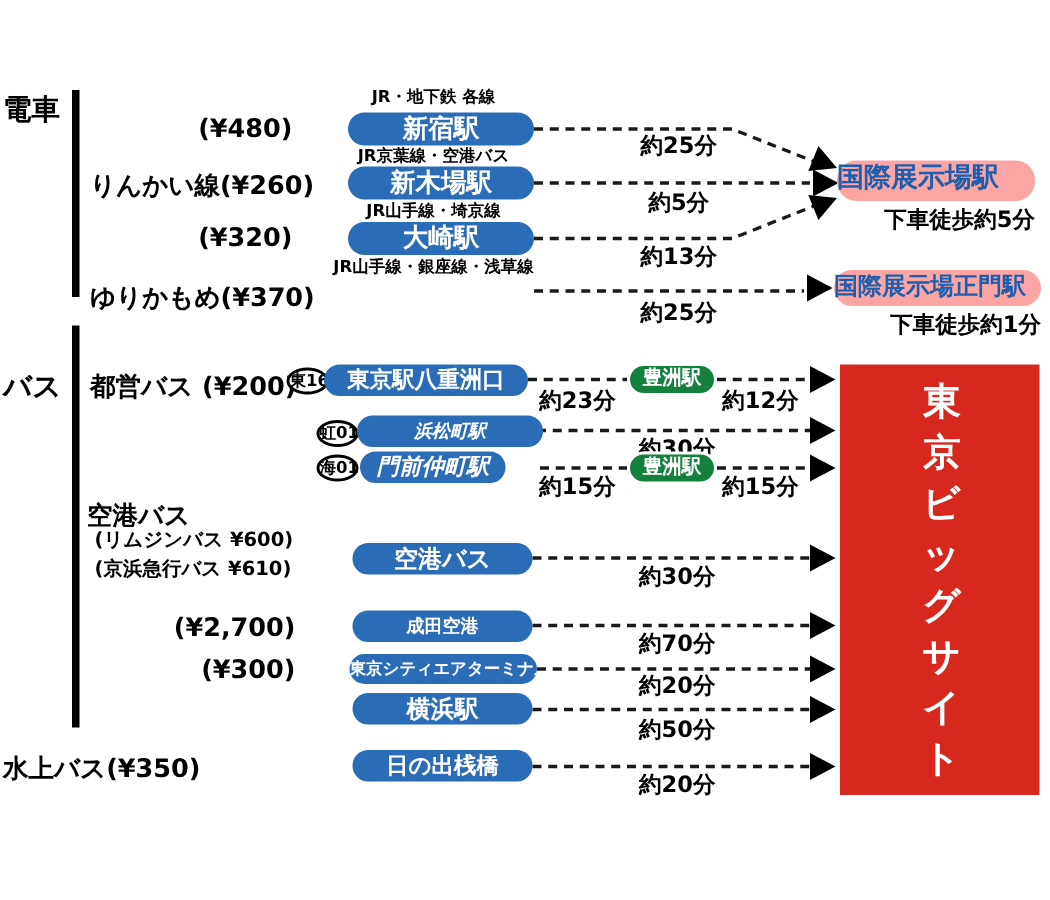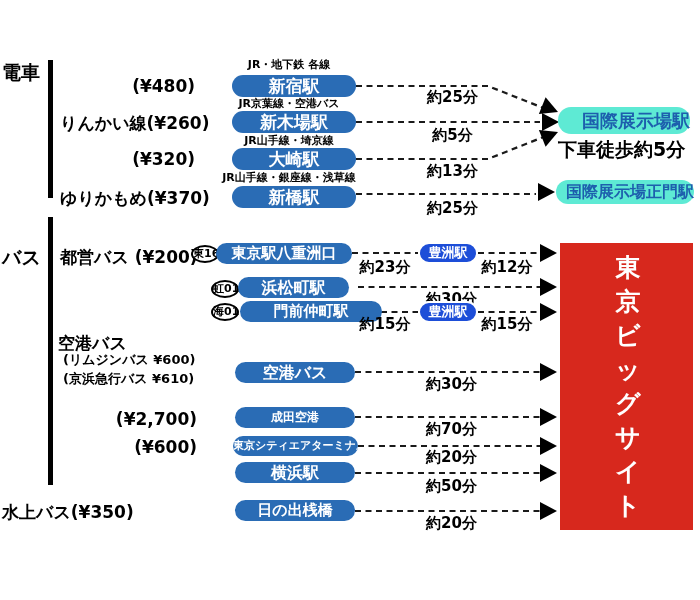--- a/index.html
+++ b/index.html
@@ -14,34 +14,34 @@
   .fare-left{text-align:left;}
   .lines-note{position:absolute;font-size:11px;text-align:center;white-space:nowrap;color:#000;}
   .pill{
     position:absolute;background:#2a6cb5;color:#fff;border-radius:12px;
     text-align:center;white-space:nowrap;overflow:hidden;
   }
   .pill-lg{height:22px;line-height:22px;font-size:17px;}
   .pill-md{height:21px;line-height:21px;font-size:15px;}
   .pill-sm{height:20px;line-height:20px;font-size:11px;}
   .pill-via{
-    position:absolute;background:#1d4ed8;color:#fff;border:2px solid #fff;border-radius:12px;
+    position:absolute;background:#15803d;color:#fff;border:2px solid #fff;border-radius:12px;
     box-sizing:border-box;text-align:center;font-size:13px;height:22px;line-height:18px;white-space:nowrap;
   }
   .time{position:absolute;font-size:15px;text-align:center;white-space:nowrap;color:#000;}
   .badge{
     position:absolute;background:#fff;border:2px solid #000;border-radius:50%;
     box-sizing:border-box;text-align:center;font-size:11px;color:#000;
     width:28px;height:18px;line-height:14px;white-space:nowrap;
   }
   .arrival-box{
-    position:absolute;background:#5eead4;color:#1d5fad;border-radius:13px;
-    text-align:right;white-space:nowrap;
+    position:absolute;background:#fca5a5;color:#1d5fad;border-radius:13px;
+    text-align:left;white-space:nowrap;font-family:Liberation Mono, monospace;
   }
-  .walk{position:absolute;font-size:19px;text-align:left;white-space:nowrap;color:#000;}
+  .walk{position:absolute;font-size:15px;text-align:right;white-space:nowrap;color:#000;}
   .dest{
     position:absolute;left:560px;top:243px;width:133px;height:287px;background:#d7281d;
     display:flex;align-items:center;justify-content:center;
   }
   .dest-text{
     width:28px;color:#fff;font-size:25px;line-height:34px;text-align:right;
     word-break:break-all;letter-spacing:0;
   }
   svg{position:absolute;left:0;top:0;}
 </style>
@@ -94,61 +94,61 @@
   <div class="pill pill-lg" style="left:232px;top:111px;width:124px;">新木場駅</div>
   <div class="time" style="left:415px;top:126px;width:75px;">約5分</div>
 
   <div class="fare" style="left:60px;top:149px;width:135px;">(¥320)</div>
   <div class="lines-note" style="left:224px;top:133px;width:130px;">JR山手線・埼京線</div>
   <div class="pill pill-lg" style="left:232px;top:148px;width:124px;">大崎駅</div>
   <div class="time" style="left:415px;top:162px;width:75px;">約13分</div>
 
   <div class="fare" style="left:60px;top:187px;width:135px;">ゆりかもめ(¥370)</div>
   <div class="lines-note" style="left:219px;top:170px;width:140px;">JR山手線・銀座線・浅草線</div>
-  <div class="pill pill-lg" style="left:232px;top:186px;width:124px;">新橋駅</div>
   <div class="time" style="left:415px;top:199px;width:75px;">約25分</div>
 
   <div class="arrival-box" style="left:558px;top:107px;width:132px;height:27px;line-height:27px;font-size:18px;">国際展示場駅</div>
   <div class="walk" style="left:558px;top:137px;width:132px;">下車徒歩約5分</div>
 
   <div class="arrival-box" style="left:556px;top:180px;width:138px;height:24px;line-height:24px;font-size:16px;">国際展示場正門駅</div>
+  <div class="walk" style="left:556px;top:207px;width:138px;">下車徒歩約1分</div>
 
   <div class="abs section-label" style="left:2px;top:245px;">バス</div>
   <div class="vbar" style="left:48px;top:217px;height:268px;"></div>
 
   <div class="fare fare-left" style="left:60px;top:246px;width:140px;">都営バス (¥200)</div>
 
   <div class="badge" style="left:191px;top:245px;">東16</div>
   <div class="pill pill-md" style="left:216px;top:243px;width:136px;">東京駅八重洲口</div>
   <div class="time" style="left:352px;top:258px;width:66px;">約23分</div>
   <div class="pill-via" style="left:418px;top:242px;width:60px;">豊洲駅</div>
   <div class="time" style="left:474px;top:258px;width:66px;">約12分</div>
 
   <div class="badge" style="left:211px;top:280px;">虹01</div>
-  <div class="pill pill-md" style="left:238px;top:277px;width:111px;font-size:16px;">浜松町駅</div>
+  <div class="pill pill-md" style="left:238px;top:277px;width:124px;font-size:12px;font-style:italic;">浜松町駅</div>
   <div class="time" style="left:414px;top:290px;width:75px;">約30分</div>
 
   <div class="badge" style="left:211px;top:303px;">海01</div>
-  <div class="pill pill-md" style="left:240px;top:301px;width:142px;">門前仲町駅</div>
+  <div class="pill pill-md" style="left:240px;top:301px;width:97px;font-style:italic;">門前仲町駅</div>
   <div class="time" style="left:352px;top:315px;width:66px;">約15分</div>
   <div class="pill-via" style="left:418px;top:301px;width:60px;">豊洲駅</div>
   <div class="time" style="left:474px;top:315px;width:66px;">約15分</div>
 
   <div class="fare fare-left" style="left:58px;top:332px;width:120px;">空港バス</div>
   <div class="fare fare-left" style="left:63px;top:351px;width:160px;font-size:13px;">(リムジンバス ¥600)</div>
   <div class="fare fare-left" style="left:63px;top:370px;width:160px;font-size:13px;">(京浜急行バス ¥610)</div>
 
   <div class="pill pill-md" style="left:235px;top:362px;width:120px;font-size:16px;">空港バス</div>
   <div class="time" style="left:414px;top:375px;width:75px;">約30分</div>
 
   <div class="fare" style="left:62px;top:409px;width:135px;">(¥2,700)</div>
   <div class="pill pill-md" style="left:235px;top:407px;width:120px;font-size:12px;">成田空港</div>
   <div class="time" style="left:414px;top:420px;width:75px;">約70分</div>
 
-  <div class="fare" style="left:62px;top:437px;width:135px;">(¥600)</div>
+  <div class="fare" style="left:62px;top:437px;width:135px;">(¥300)</div>
   <div class="pill pill-sm" style="left:233px;top:436px;width:125px;">東京シティエアターミナル</div>
   <div class="time" style="left:414px;top:448px;width:75px;">約20分</div>
 
   <div class="pill pill-md" style="left:235px;top:462px;width:120px;font-size:16px;">横浜駅</div>
   <div class="time" style="left:414px;top:477px;width:75px;">約50分</div>
 
   <div class="fare fare-left" style="left:2px;top:501px;width:160px;">水上バス(¥350)</div>
   <div class="pill pill-md" style="left:235px;top:500px;width:120px;">日の出桟橋</div>
   <div class="time" style="left:414px;top:514px;width:75px;">約20分</div>
 

